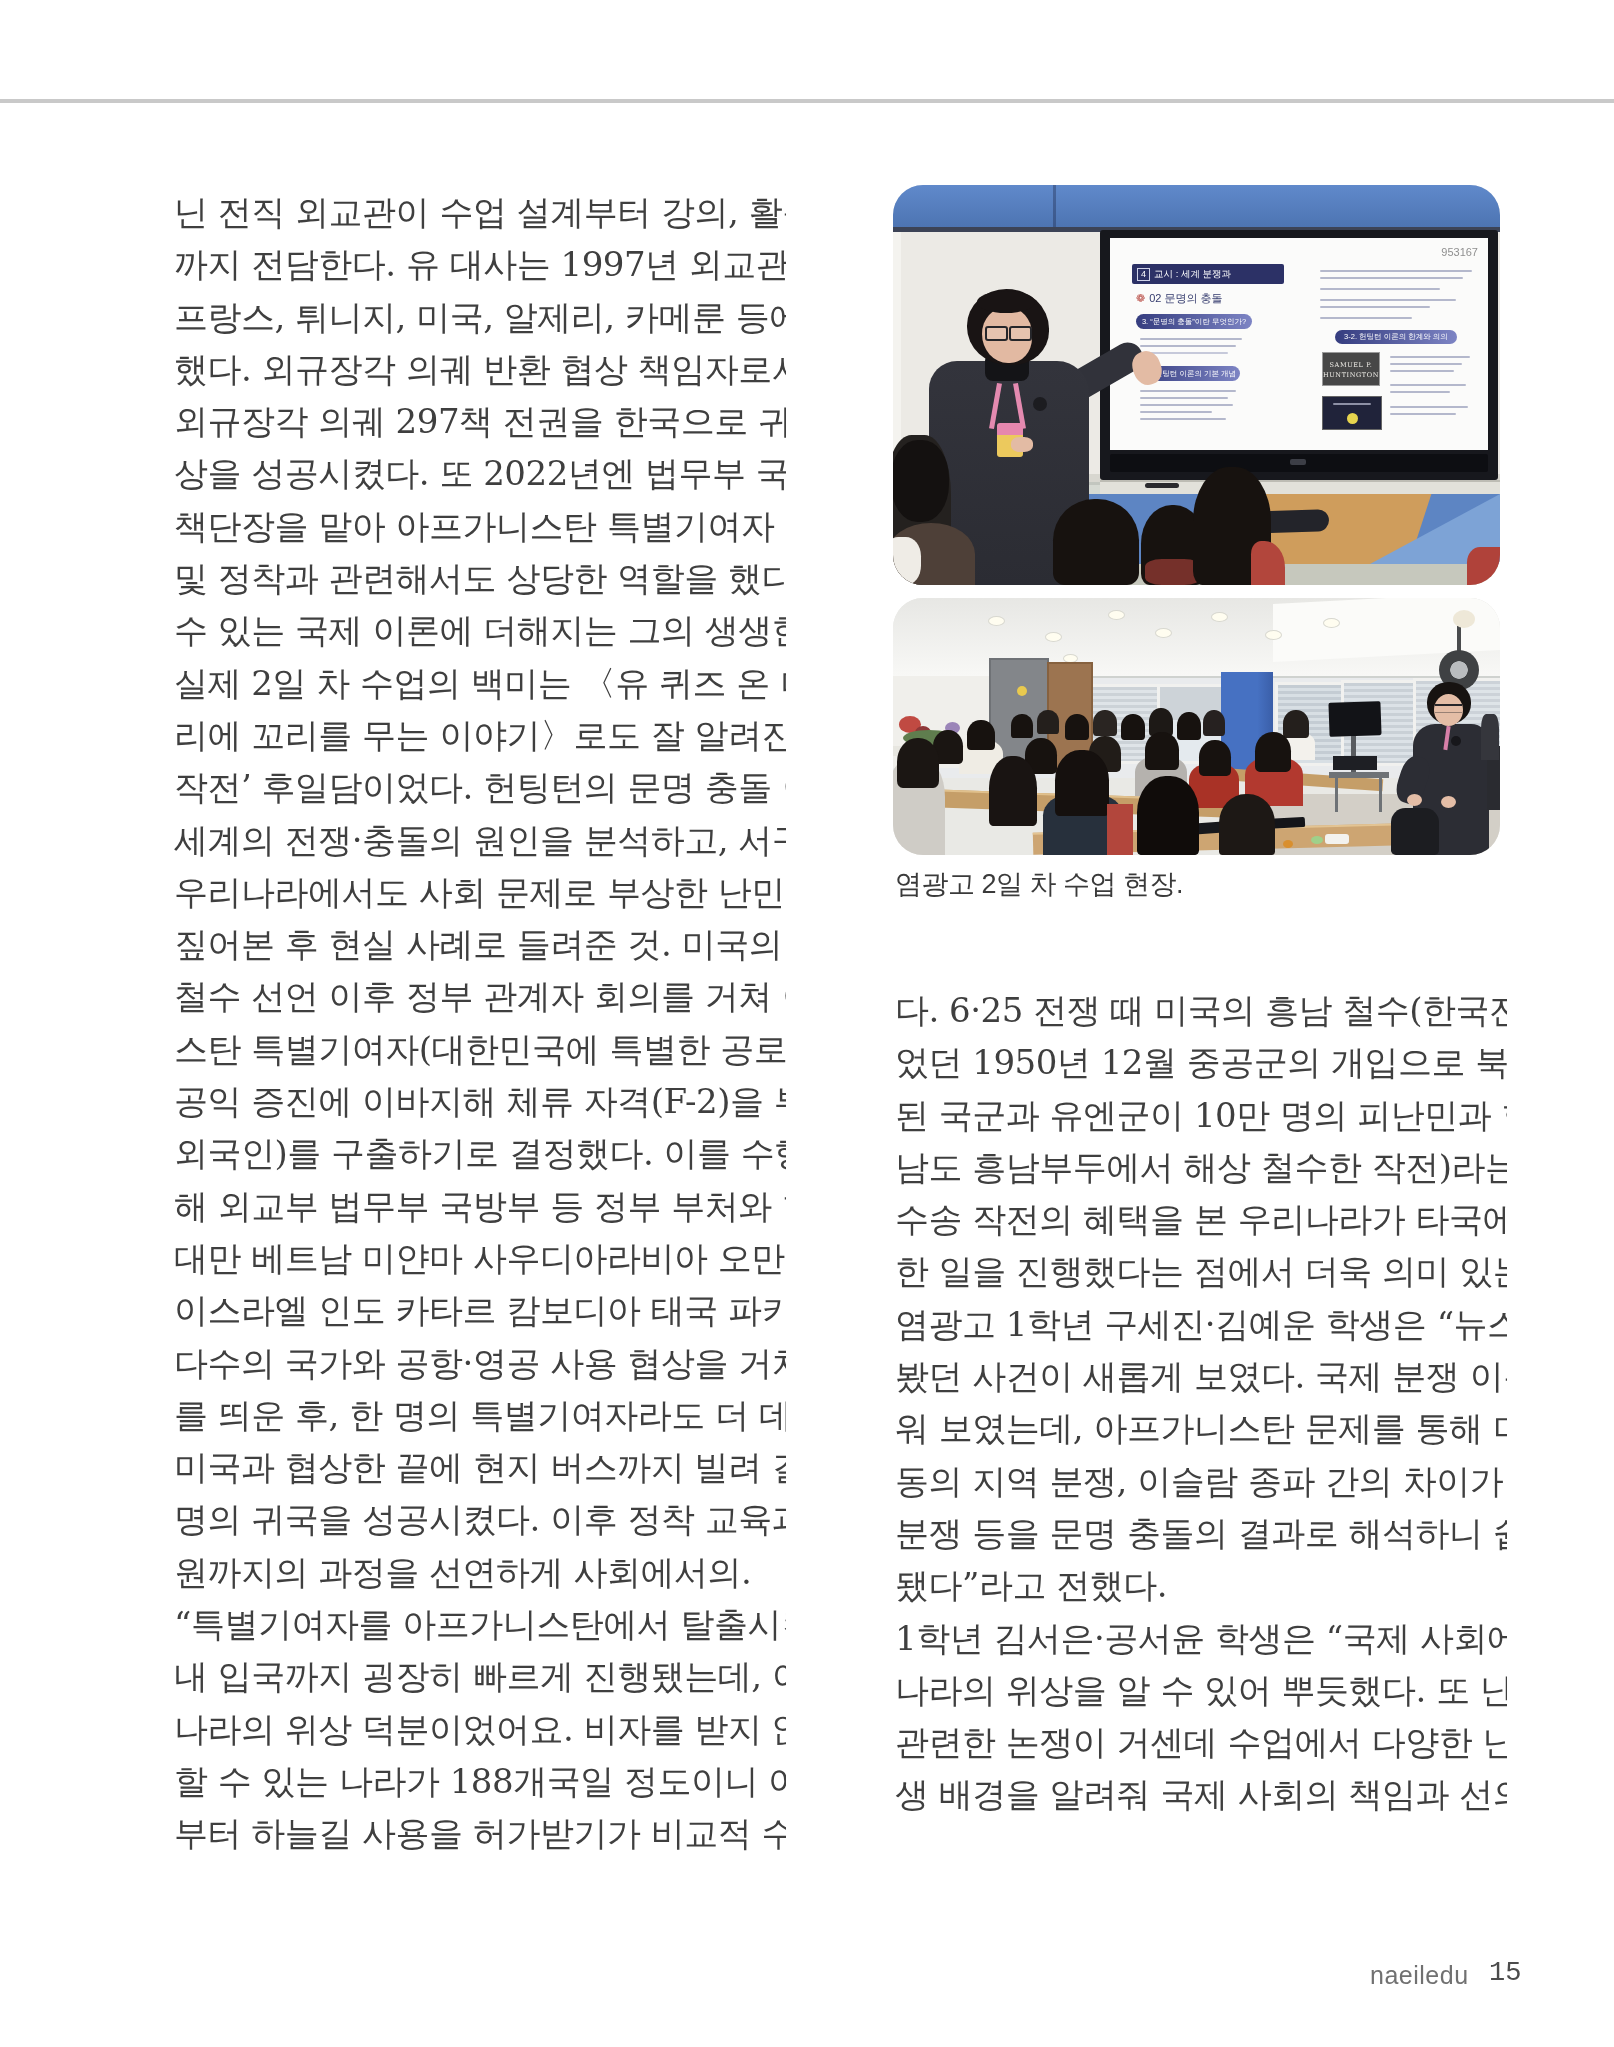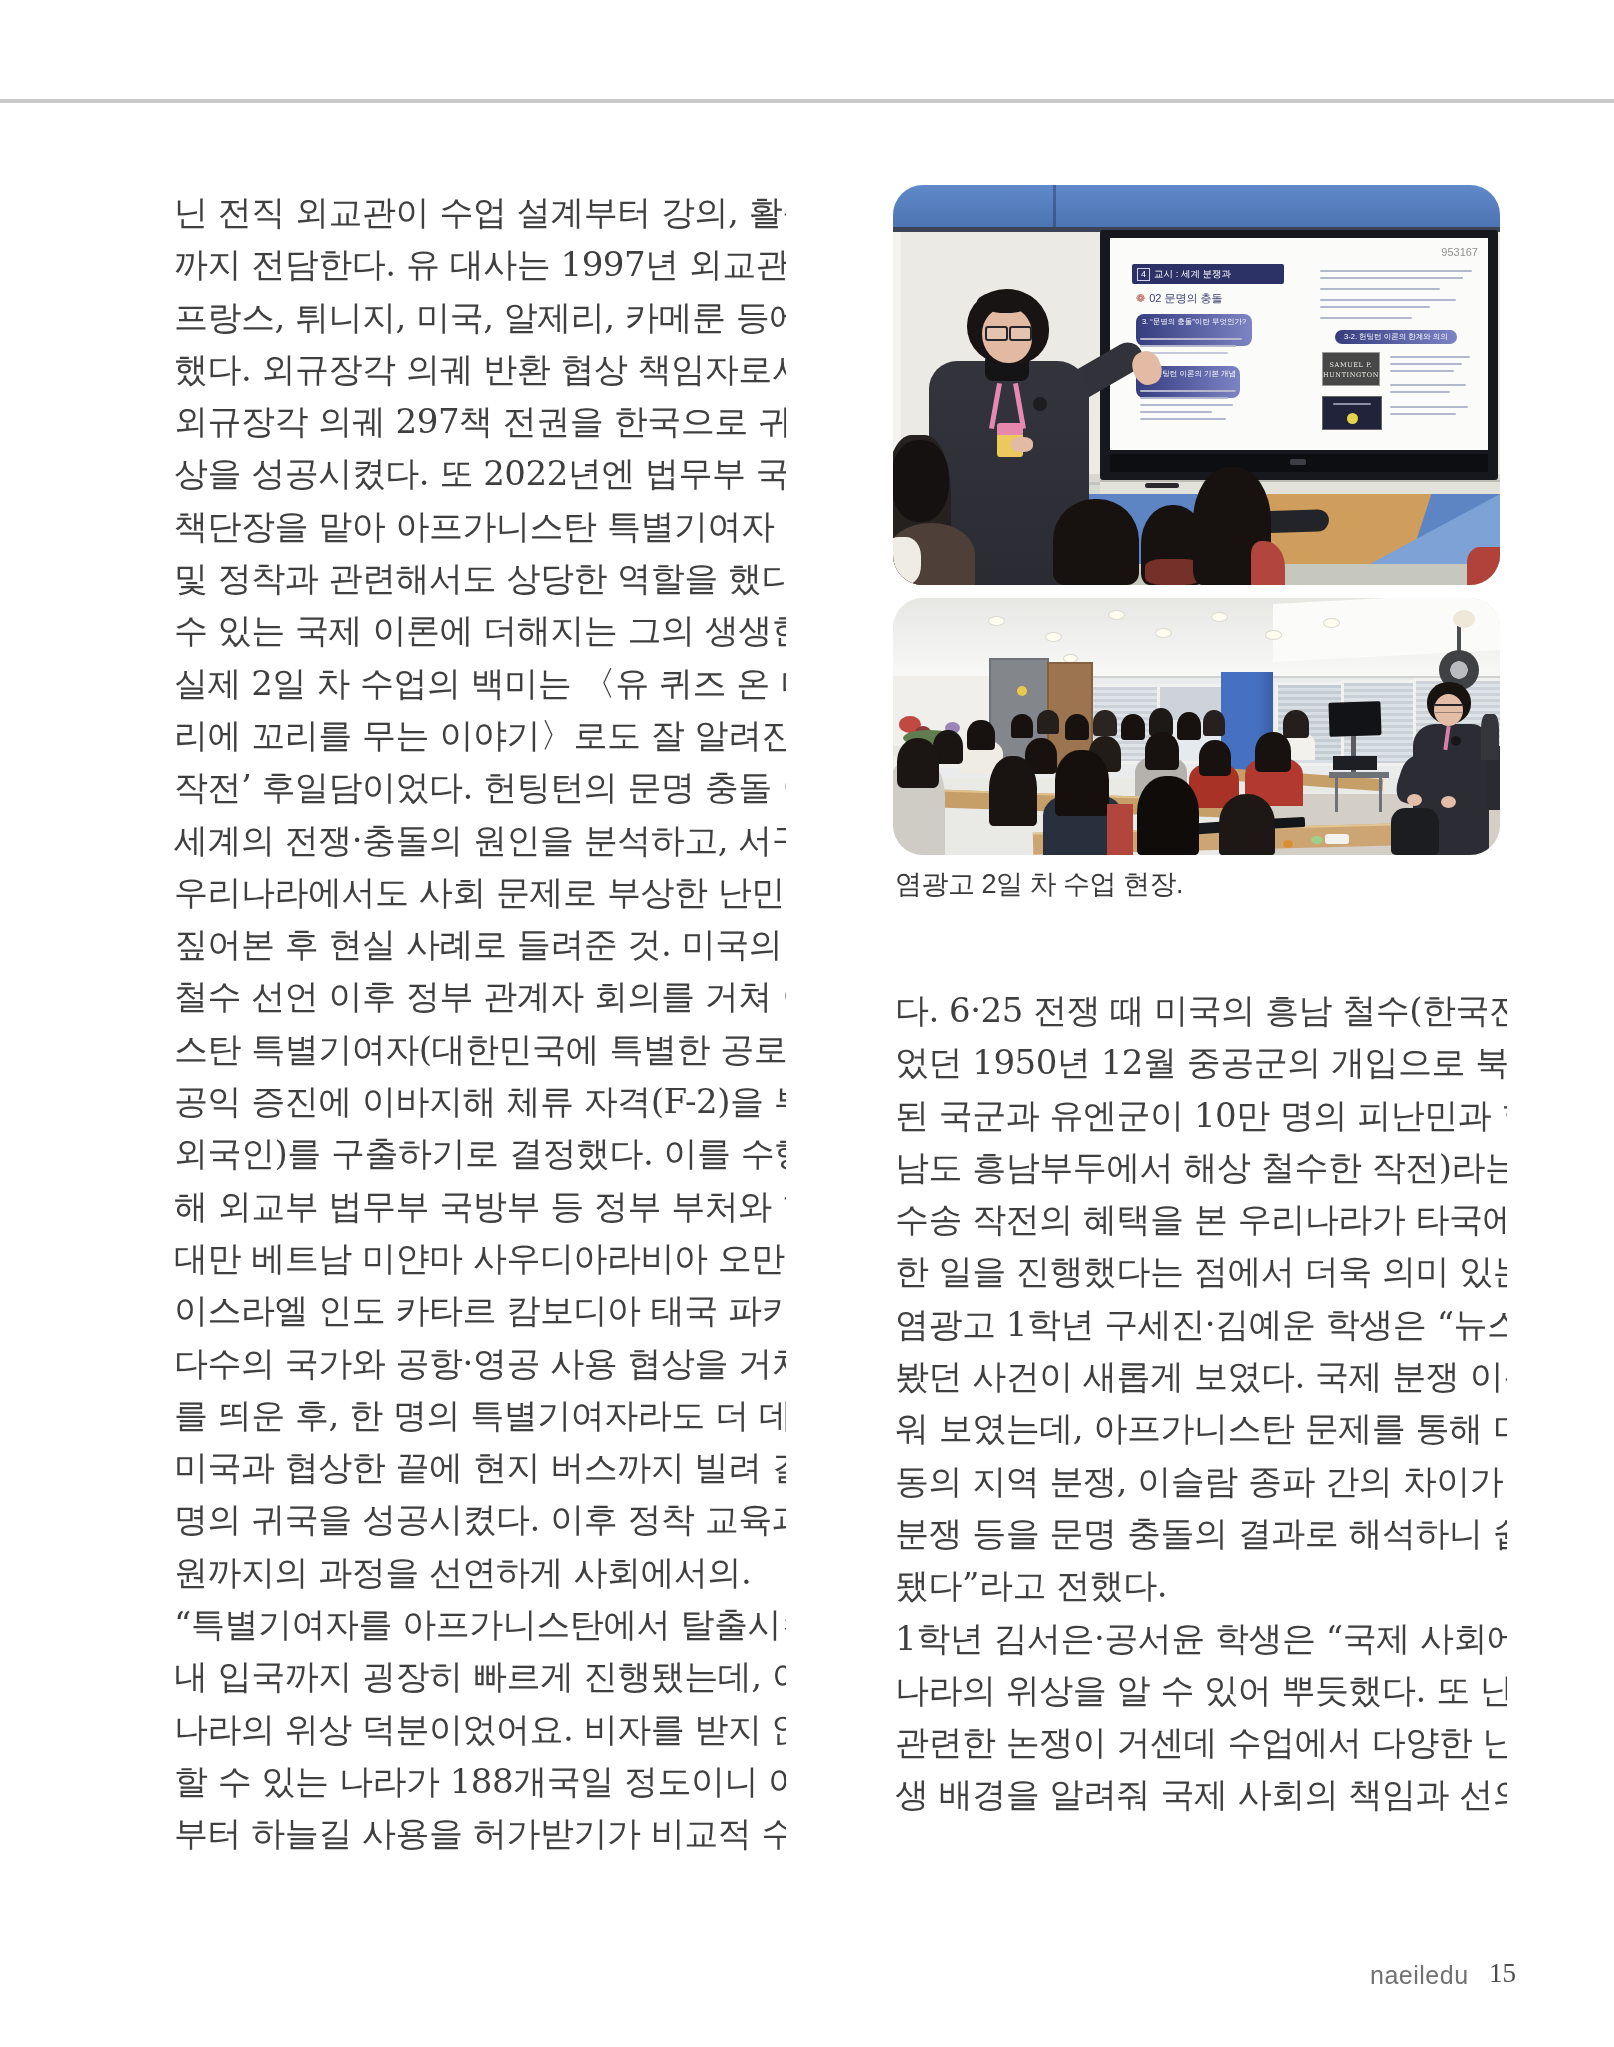--- a/index.html
+++ b/index.html
@@ -13,27 +13,27 @@
   .tline{height:52.3px;line-height:52.3px;white-space:nowrap;overflow:hidden;
          text-align:justify;text-align-last:justify;word-break:keep-all;letter-spacing:-0.5px;}
   .tline.pend{text-align-last:left;}
   .photo{position:absolute;left:893px;width:607px;overflow:hidden;background:#e9e9e5;border-radius:30px;}
   #photo1{top:185px;height:400px;}
   #photo2{top:598px;height:257px;}
   .caption{position:absolute;left:895px;top:866px;font-family:"Liberation Sans","DejaVu Sans",sans-serif;
            font-size:27px;color:#3a3a3a;letter-spacing:-0.5px;}
   .footer-brand{position:absolute;left:1370px;top:1961px;font-family:"Liberation Sans","DejaVu Sans",sans-serif;
            font-size:25px;color:#717171;letter-spacing:0.5px;}
-  .footer-page{position:absolute;left:1489px;top:1958px;font-family:Liberation Serif, serif;
+  .footer-page{position:absolute;left:1489px;top:1958px;font-family:Liberation Mono, monospace;
            font-size:27px;color:#4c4c4c;}
   
   .slide{position:absolute;left:10px;top:8px;width:378px;height:212px;background:#fbfbfa;overflow:hidden;
          font-family:"Liberation Sans","DejaVu Sans",sans-serif;filter:blur(0.3px);}
   .bar{position:absolute;height:2px;background:#b4b8cc;border-radius:1px;}
-  .pill{position:absolute;height:32px;border-radius:8px;color:#fff;font-size:7.5px;line-height:15px;
+  .pill{position:absolute;height:15px;border-radius:8px;color:#fff;font-size:7.5px;line-height:15px;
         text-align:center;background:linear-gradient(90deg,#353d7f,#7d84c4);overflow:hidden;white-space:nowrap;}
   .head{position:absolute;border-radius:48% 48% 14% 14%;background:#17120f;}
 </style>
 </head>
 <body>
 
 <div class="page">
 
   <div class="rule"></div>
 

